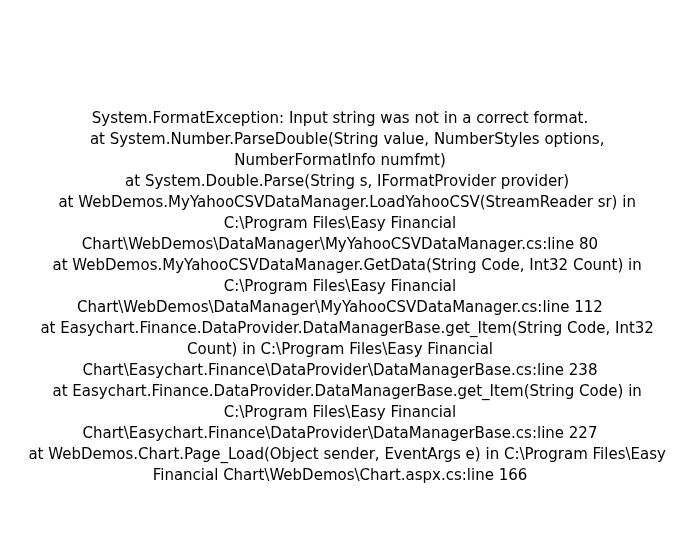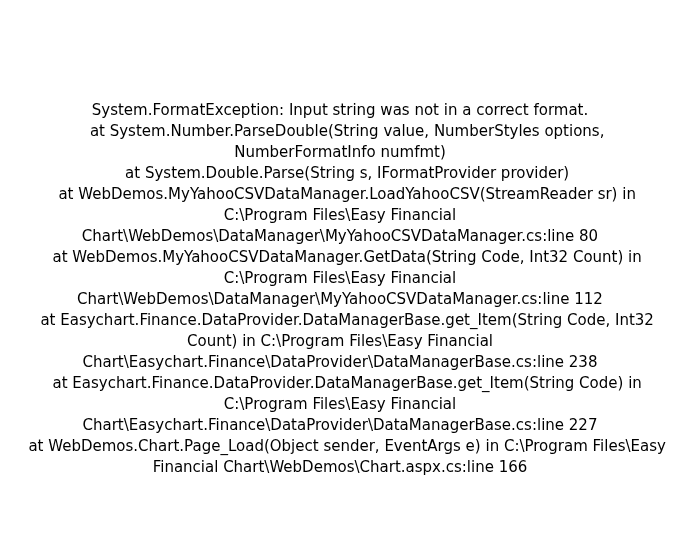--- a/index.html
+++ b/index.html
@@ -15,21 +15,21 @@
     overflow: hidden;
   }
   .page {
     width: 680px;
     height: 546px;
     position: relative;
     box-sizing: border-box;
   }
   .stack-trace {
     position: absolute;
-    top: 100px;
+    top: 108px;
     left: 0;
     width: 680px;
     text-align: center;
     font-size: 15px;
     line-height: 21px;
     color: #000000;
     white-space: pre-wrap;
     word-wrap: break-word;
     padding: 0 4px;
     box-sizing: border-box;

